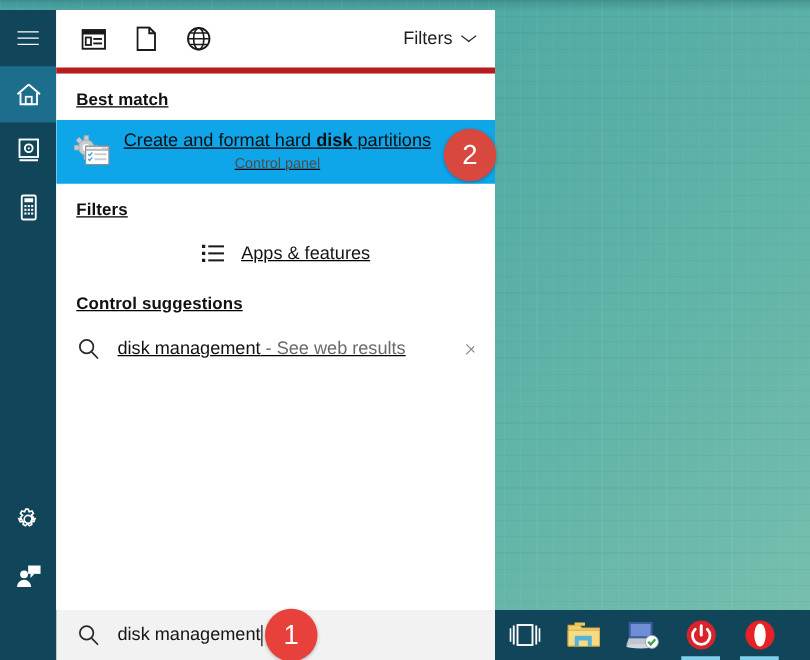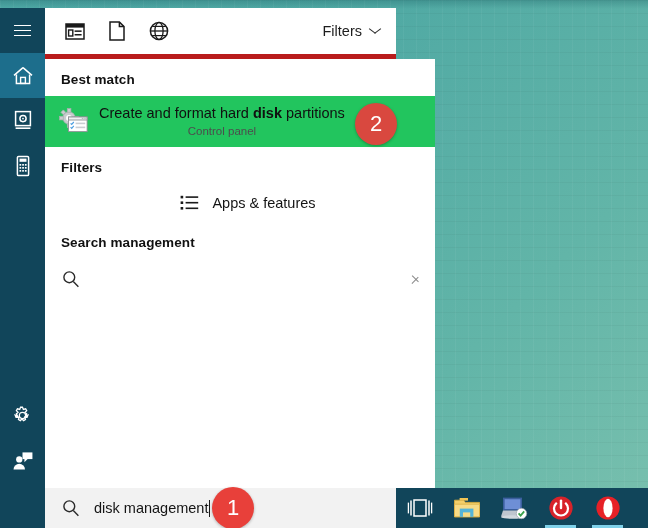--- a/index.html
+++ b/index.html
@@ -79,32 +79,32 @@
     width: 11px; height: 7px; position: relative; display: inline-block;
   }
   .chev-down i {
     position: absolute; top: 0; width: 8px; height: 1.4px; background: #2b2b2b;
   }
   .chev-down i:nth-child(1) { left: -0.5px; transform: rotate(38deg); transform-origin: left center; }
   .chev-down i:nth-child(2) { right: -0.5px; transform: rotate(-38deg); transform-origin: right center; }
 
   
   #results {
-    position: absolute; left: 45px; top: 59px; width: 390px; height: 429px;
-    background: #ffffff; overflow: hidden;
+    position: absolute; left: 45px; top: 59px; width: 351px; height: 429px;
+    background: #ffffff; overflow: hidden; text-decoration: underline;
   }
   .section-head {
     font-size: 13.5px; font-weight: bold; color: #111;
     padding: 13px 0 9px 16px;
     letter-spacing: 0.1px;
   }
 
   
   #best-match-row {
-    background: #22c55e;
+    background: #0ea5e9;
     height: 51px; display: flex; align-items: center;
     padding-left: 13px; position: relative;
   }
   #best-match-text { margin-left: 11px; line-height: 1.25; }
   .bm-title { font-size: 14.5px; color: #101010; }
   .bm-title b { font-weight: bold; }
   .bm-sub { font-size: 11.5px; color: #4d4d4d; margin-top: 2px; text-align: center; }
 
   
   .result-row {
@@ -350,27 +350,28 @@
         <rect x="0.6" y="6.4" width="2.6" height="2.6"></rect>
         <rect x="0.6" y="12" width="2.6" height="2.6"></rect>
         <rect x="5.6" y="1.3" width="12.6" height="1.6"></rect>
         <rect x="5.6" y="6.9" width="12.6" height="1.6"></rect>
         <rect x="5.6" y="12.5" width="12.6" height="1.6"></rect>
       </g>
     </svg>
     <span class="rlabel">Apps &amp; features</span>
   </div>
 
-  <div class="section-head">Search management</div>
+  <div class="section-head">Control suggestions</div>
 
   <div id="suggestion-row">
     <svg width="18" height="18" viewBox="0 0 18 18">
       <circle cx="7.3" cy="7.3" r="5.4" fill="none" stroke="#2a2a2a" stroke-width="1.4"></circle>
       <line x1="11.3" y1="11.5" x2="16.4" y2="16.8" stroke="#2a2a2a" stroke-width="1.4"></line>
     </svg>
+    <span class="stext"><span>disk management</span><span class="web"> - See web results</span></span>
     <span id="suggestion-chevron">
         <i></i>
         <i></i>
       </span>
   </div>
 </div>
 
 <div id="taskbar">
   <div id="taskbar-icons">
 

